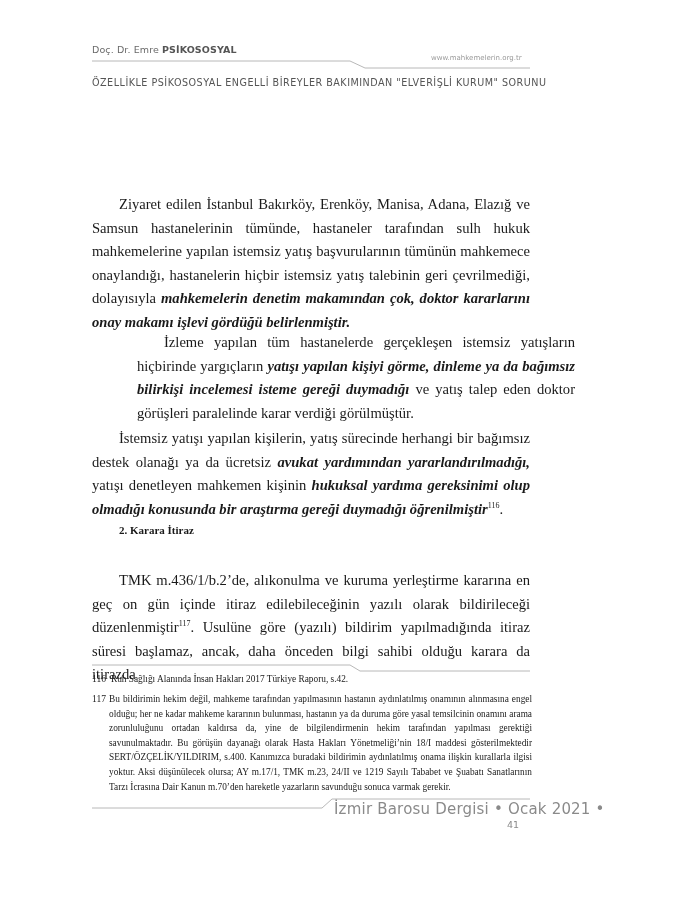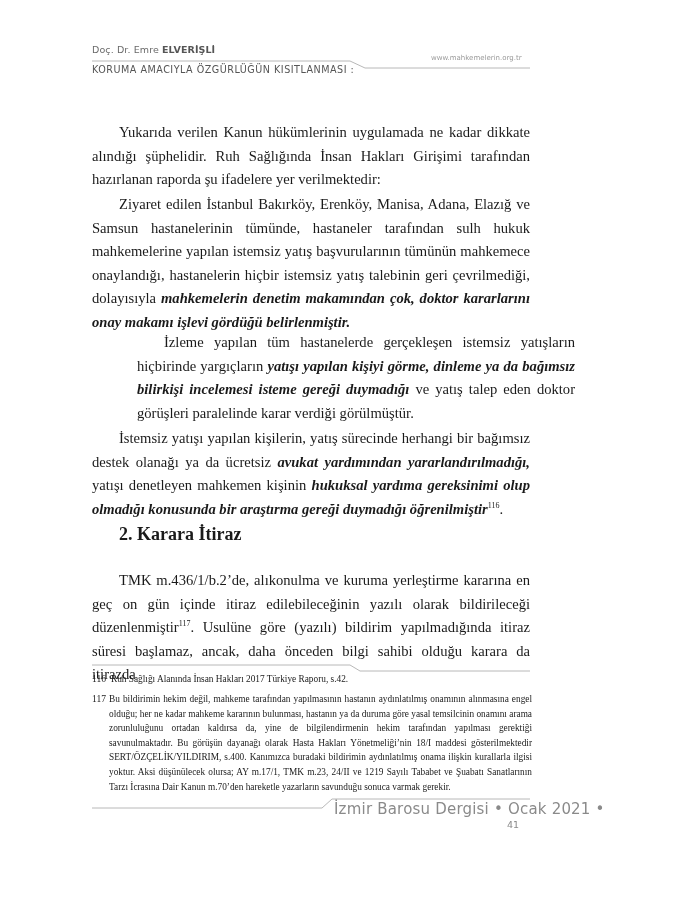--- a/index.html
+++ b/index.html
@@ -15,21 +15,21 @@
   .hdr-title1 { top: 64px; }
   .hdr-title2 { top: 77px; }
 
   
   .body { position: absolute; left: 92px; width: 438px; font-family: "Liberation Serif", "DejaVu Serif", serif; font-size: 14.6px; line-height: 23.5px; text-align: justify; }
   .body p { margin: 0; text-indent: 27px; }
   .p1 { top: 121px; }
   .quote { top: 193px; }
   .p3 { top: 331px; margin-left: 45px; }
   .p4 { top: 427px; }
-  .heading { position: absolute; left: 119px; top: 524px; font-family: "Liberation Serif", serif; font-weight: bold; font-size: 18px; }
+  .heading { position: absolute; left: 119px; top: 524px; font-family: "Liberation Serif", serif; font-weight: bold; font-size: 11px; }
   .p5 { top: 569px; }
   .it { }
   .bi { font-style: italic; font-weight: bold; }
   sup { font-size: 8px; line-height: 0; vertical-align: 6px; }
 
   
   .fn { position: absolute; left: 92px; width: 440px; font-family: "Liberation Serif", serif; font-size: 9.3px; line-height: 14.6px; text-align: justify; }
   .fn .num { position: absolute; left: 0; top: 0; font-size: 9.5px; }
   .fn .txt { display: block; margin-left: 17px; }
   .fn1 { top: 672px; }
@@ -38,34 +38,31 @@
 
   
   .ftr-journal { position: absolute; left: 334px; top: 800px; font-family: "DejaVu Sans", sans-serif; font-size: 15px; color: #8a8a8a; letter-spacing: 0.2px; white-space: nowrap; }
   .ftr-page { position: absolute; left: 507px; top: 800px; font-family: "DejaVu Sans", sans-serif; font-size: 9.5px; color: #8a8a8a; margin-top: 19px; }
 </style>
 </head>
 <body>
 
 <div class="page">
 
-  <div class="hdr-author"><span>Doç. Dr. Emre </span><b>ELVERİŞLİ</b></div>
+  <div class="hdr-author"><span>Doç. Dr. Emre </span><b>PSİKOSOSYAL</b></div>
   <div class="hdr-url">www.mahkemelerin.org.tr</div>
 
   <svg class="hdr-line" viewBox="0 0 700 917" width="700" height="917">
     <polyline points="92,61 350,61 365,68 530,68" fill="none" stroke="#a6a6a6" stroke-width="0.8"></polyline>
     <polyline points="92,665 350,665 360,671 530,671" fill="none" stroke="#a6a6a6" stroke-width="0.8"></polyline>
     <polyline points="92,808 322,808 332,799 530,799" fill="none" stroke="#a6a6a6" stroke-width="0.8"></polyline>
   </svg>
 
-  <div class="hdr-title1">KORUMA AMACIYLA ÖZGÜRLÜĞÜN KISITLANMASI :</div>
+  <div class="hdr-title2">ÖZELLİKLE PSİKOSOSYAL ENGELLİ BİREYLER BAKIMINDAN "ELVERİŞLİ KURUM" SORUNU</div>
 
-  <div class="body p1">
-    <p>Yukarıda verilen Kanun hükümlerinin uygulamada ne kadar dikkate alındığı şüphelidir. Ruh Sağlığında İnsan Hakları Girişimi tarafından hazırlanan raporda şu ifadelere yer verilmektedir:</p>
-  </div>
 
   <div class="body quote">
     <p><span class="it">Ziyaret edilen İstanbul Bakırköy, Erenköy, Manisa, Adana, Elazığ ve Samsun hastanelerinin tümünde, hastaneler tarafından sulh hukuk mahkemelerine yapılan istemsiz yatış başvurularının tümünün mahkemece onaylandığı, hastanelerin hiçbir istemsiz yatış talebinin geri çevrilmediği, dolayısıyla </span><span class="bi">mahkemelerin denetim makamından çok, doktor kararlarını onay makamı işlevi gördüğü belirlenmiştir.</span></p>
   </div>
 
   <div class="body p3">
     <p><span>İzleme yapılan tüm hastanelerde gerçekleşen </span><span class="it">istemsiz yatışların hiçbirinde yargıçların </span><span class="bi">yatışı yapılan kişiyi görme, dinleme ya da bağımsız bilirkişi incelemesi isteme gereği duymadığı</span><span class="it"> ve yatış talep eden doktor görüşleri paralelinde karar verdiği görülmüştür.</span></p>
   </div>
 
   <div class="body p4">

